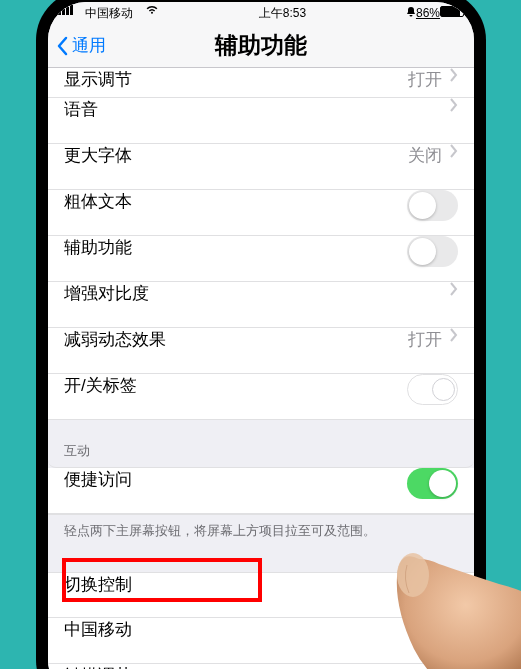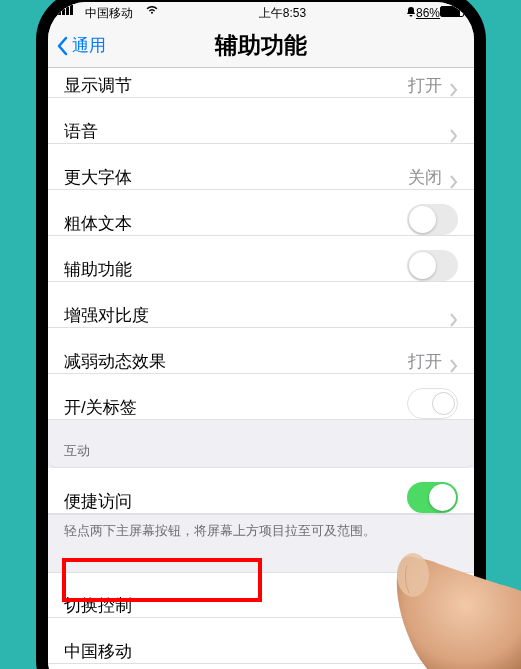--- a/index.html
+++ b/index.html
@@ -91,21 +91,21 @@
 
     .content {
       flex: 1;
       overflow: hidden;
     }
     .cell {
       background: #fff;
       border-bottom: 1px solid #e0e0e2;
       height: 46px;
       display: flex;
-      align-items: flex-end;
+      align-items: flex-start;
       padding: 0 16px;
       font-size: 17px;
       color: #000;
       position: relative;
     }
     .cell-label { flex: 1; }
     .cell-value { color: #8e8e93; }
     .chevron {
       margin-left: 8px;
       width: 8px; height: 14px;

